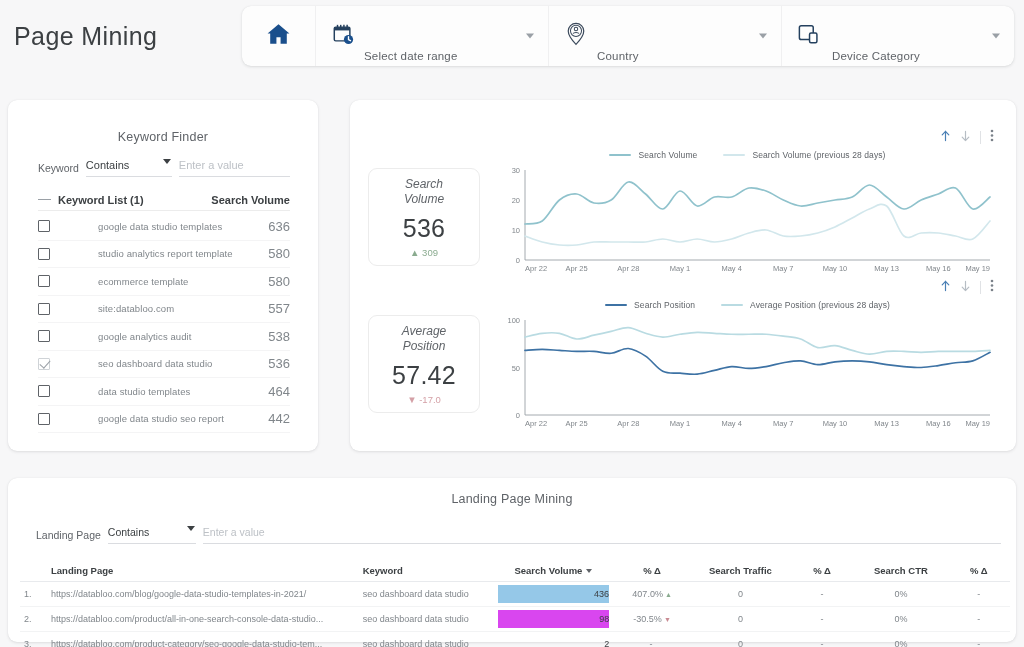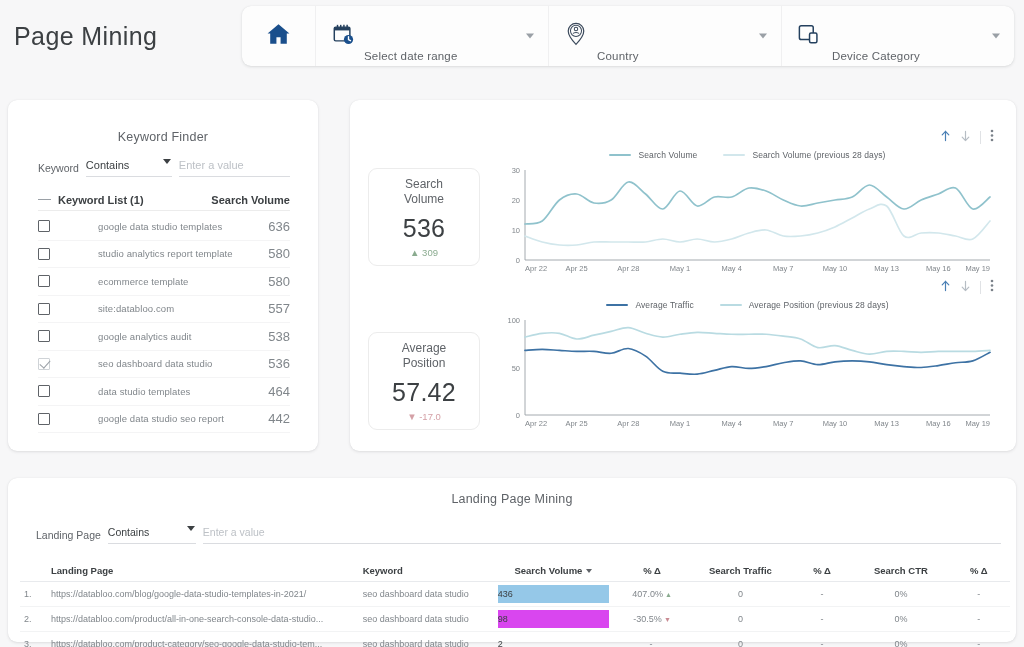--- a/index.html
+++ b/index.html
@@ -110,23 +110,23 @@
   #charts-panel { left: 350px; top: 100px; width: 666px; height: 351px; }
   #charts-panel .card-title { margin-top: 15px; }
 
   .score {
     position: absolute; width: 112px; height: 98px; background: #fff;
     border: 1px solid #ececec; border-radius: 9px;
     display: flex; flex-direction: column; align-items: center;
     justify-content: center;
   }
   #score-search-volume { left: 18px; top: 68px; }
-  #score-avg-position { left: 18px; top: 232px; }
+  #score-avg-position { left: 18px; top: 215px; }
   .score-label {
-    font-size: 12px; color: #5f6368; text-align: center; line-height: 15px;
+    font-size: 12px; color: #5f6368; text-align: center; line-height: 15px; font-style: italic;
   }
   .score-value {
     font-size: 25px; color: #3c4043; margin-top: 7px; letter-spacing: .3px;
   }
   .score-delta { font-size: 9.5px; margin-top: 4px; }
   .score-delta.up { color: #8aab8f; }
   .score-delta.down { color: #d4a0a6; }
 
   .chart-wrap { position: absolute; }
   #chart-search-volume { left: 145px; top: 28px; width: 505px; height: 150px; }
@@ -177,21 +177,21 @@
     white-space: nowrap;
   }
   .lp-table td {
     font-size: 9px; color: #80868b; padding: 7px 4px;
     border-bottom: 1px solid #f2f3f4; white-space: nowrap;
     overflow: hidden; text-overflow: ellipsis;
   }
   .c-idx { width: 26px; text-align: left; }
   .c-url { width: 300px; }
   .c-kw  { width: 130px; }
-  .c-sv  { width: 115px; text-align: left; }
+  .c-sv  { width: 115px; text-align: right; }
   .c-d1  { width: 75px; text-align: center; }
   .c-st  { width: 95px; text-align: center; }
   .c-d2  { width: 62px; text-align: center; }
   .c-ctr { width: 90px; text-align: center; }
   .c-d3  { width: 60px; text-align: center; }
   .lp-table th.c-sv, .lp-table th.c-d1, .lp-table th.c-st,
   .lp-table th.c-d2, .lp-table th.c-ctr, .lp-table th.c-d3 { text-align: center; }
   .sv-cell { display: block; padding: 4px 0; font-size: 9px; color: #3c4043; }
   .sort-caret {
     display: inline-block; width: 0; height: 0; margin-left: 4px;
@@ -418,21 +418,21 @@
           <svg width="4" height="13" viewBox="0 0 4 13">
             <circle cx="2" cy="2" r="1.3" fill="#7a8189"></circle>
               <circle cx="2" cy="6.5" r="1.3" fill="#7a8189"></circle>
               <circle cx="2" cy="11" r="1.3" fill="#7a8189"></circle>
           </svg>
         </span>
       </div>
       <div class="legend">
         <div class="legend-item">
           <span class="legend-line" id="lg-ap-0" style="background: rgb(61, 114, 164);"></span>
-          <span class="legend-text">Average Traffic</span>
+          <span class="legend-text">Search Position</span>
         </div>
         <div class="legend-item">
           <span class="legend-line" id="lg-ap-1" style="background: rgb(185, 219, 226);"></span>
           <span class="legend-text">Average Position (previous 28 days)</span>
         </div>
       </div>
       <div class="plot" id="plot-ap"><svg width="501" height="119">
             <path d="M30,6 L30,101 L495,101" stroke="#9aa0a6" stroke-width="0.9" fill="none"></path>
             <text x="25" y="104" text-anchor="end" font-size="7.5" fill="#80868b" font-family="Liberation Sans, sans-serif">0</text>
             <text x="25" y="56.5" text-anchor="end" font-size="7.5" fill="#80868b" font-family="Liberation Sans, sans-serif">50</text>

